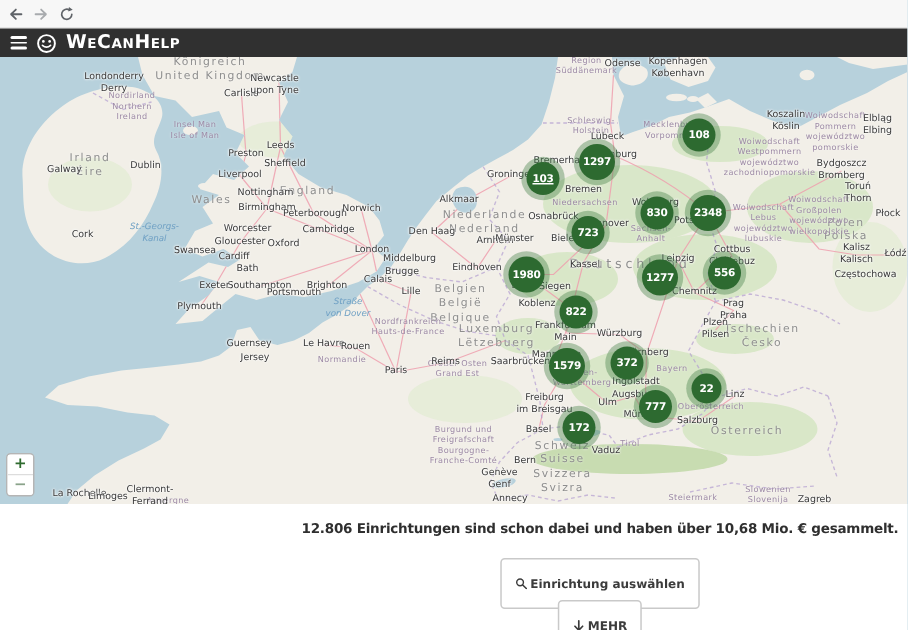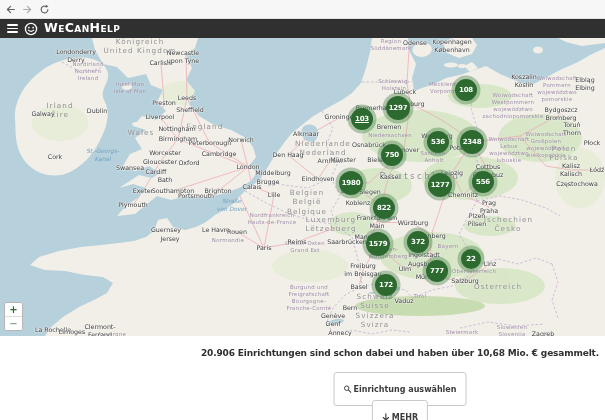--- a/index.html
+++ b/index.html
@@ -406,36 +406,36 @@
 Chóśebuz</div>
     <div class="lbl c" style="left: 347px; top: 204px;">Saarbrücken</div>
     <div class="lbl c" style="left: 543px; top: 296px;">Zagreb</div>
     <div class="lbl w" style="left: 103px; top: 118px;">St.-Georgs-
 Kanal</div>
     <div class="lbl w" style="left: 232px; top: 168px;">Straße
 von Dover</div>
     <div class="marker" style="width: 22px; height: 22px; left: 362px; top: 81px; background: rgb(45, 106, 48); text-decoration: underline;">103</div>
     <div class="marker" style="width: 24px; height: 24px; left: 398px; top: 70px; background: rgb(45, 106, 48);">1297</div>
     <div class="marker" style="width: 22px; height: 22px; left: 466px; top: 52px; background: rgb(45, 106, 48);">108</div>
-    <div class="marker" style="width: 22px; height: 22px; left: 438px; top: 104px; background: rgb(45, 106, 48);">536</div>
+    <div class="marker" style="width: 22px; height: 22px; left: 438px; top: 104px; background: rgb(45, 106, 48);">830</div>
     <div class="marker" style="width: 24px; height: 24px; left: 472px; top: 104px; background: rgb(45, 106, 48);">2348</div>
-    <div class="marker" style="width: 22px; height: 22px; left: 392px; top: 117px; background: rgb(45, 106, 48);">750</div>
+    <div class="marker" style="width: 22px; height: 22px; left: 392px; top: 117px; background: rgb(45, 106, 48);">723</div>
     <div class="marker" style="width: 24px; height: 24px; left: 351px; top: 145px; background: rgb(45, 106, 48);">1980</div>
     <div class="marker" style="width: 24px; height: 24px; left: 440px; top: 147px; background: rgb(45, 106, 48);">1277</div>
     <div class="marker" style="width: 22px; height: 22px; left: 483px; top: 144px; background: rgb(45, 106, 48);">556</div>
     <div class="marker" style="width: 22px; height: 22px; left: 384px; top: 170px; background: rgb(45, 106, 48);">822</div>
     <div class="marker" style="width: 24px; height: 24px; left: 378px; top: 206px; background: rgb(45, 106, 48);">1579</div>
     <div class="marker" style="width: 22px; height: 22px; left: 418px; top: 204px; background: rgb(45, 106, 48);">372</div>
     <div class="marker" style="width: 20px; height: 20px; left: 471px; top: 221px; background: rgb(45, 106, 48);">22</div>
     <div class="marker" style="width: 22px; height: 22px; left: 437px; top: 233px; background: rgb(45, 106, 48);">777</div>
     <div class="marker" style="width: 22px; height: 22px; left: 386px; top: 247px; background: rgb(45, 106, 48);">172</div>
   </div>
 
 <div class="content">
-  <div class="headline">20.906 Einrichtungen sind schon dabei und haben über 10,68 Mio. € gesammelt.</div>
+  <div class="headline">12.806 Einrichtungen sind schon dabei und haben über 10,68 Mio. € gesammelt.</div>
   <div class="btn-row">
     <button class="ui-btn">
       <svg class="bic" width="8" height="8" viewBox="0 0 10 10">
         <circle cx="4" cy="4" r="2.8" stroke="#3c3c3c" stroke-width="1.2" fill="none"></circle>
         <line x1="6.2" y1="6.2" x2="9.2" y2="9.2" stroke="#3c3c3c" stroke-width="1.3" stroke-linecap="round"></line>
       </svg>
       <span>Einrichtung auswählen</span>
     </button>
   </div>
   <div class="more-row">

